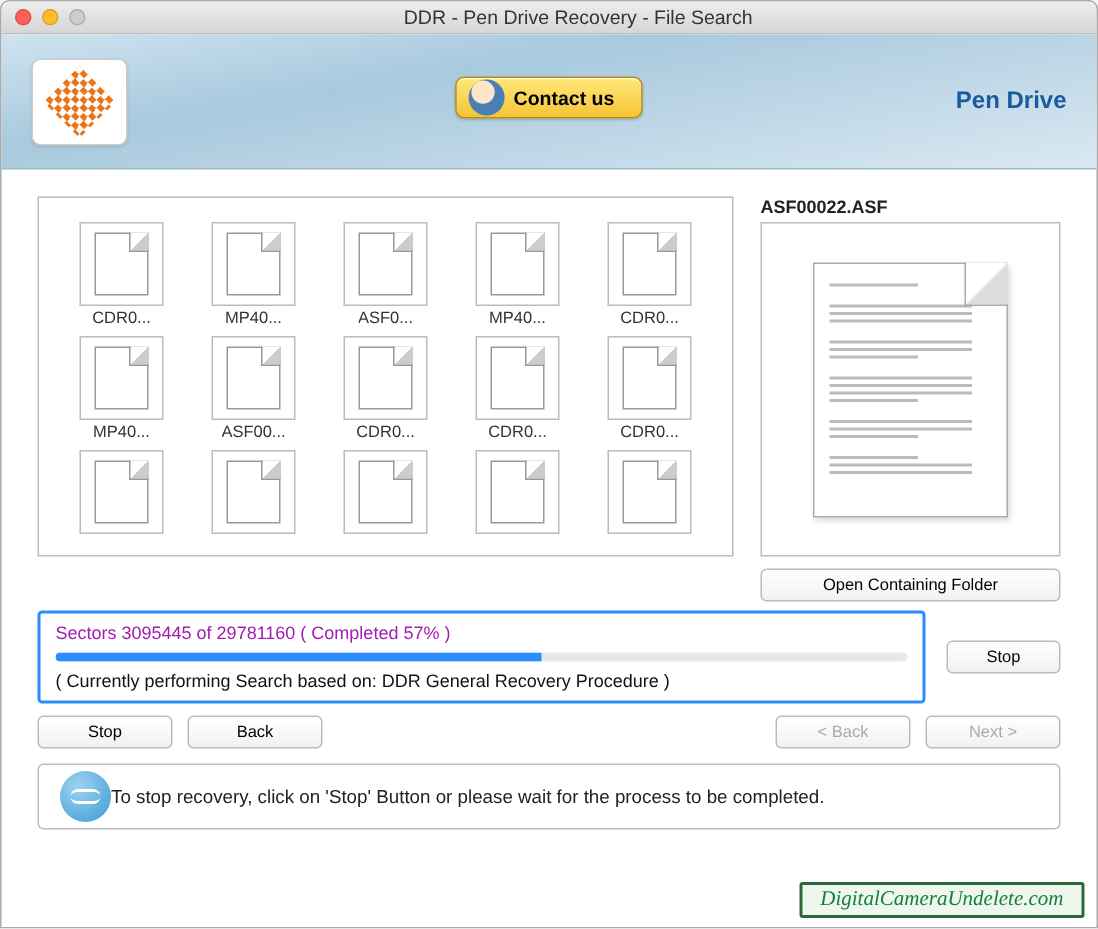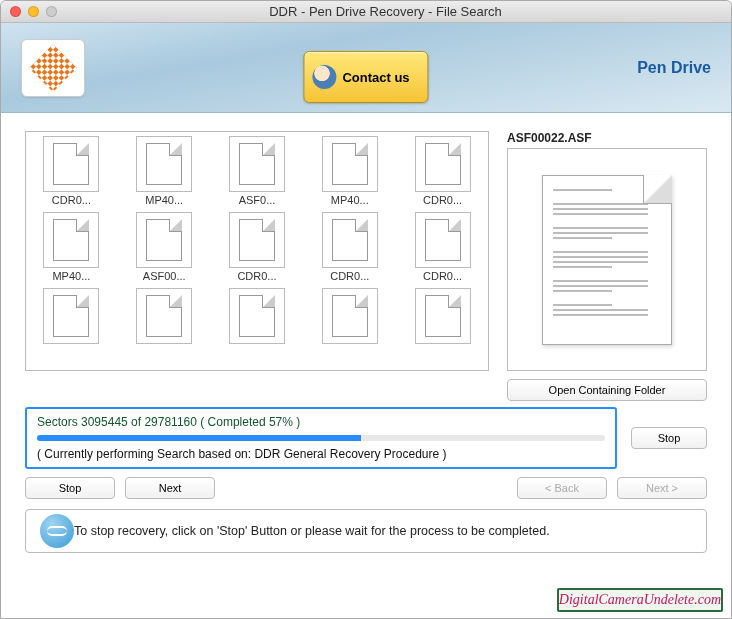--- a/index.html
+++ b/index.html
@@ -58,21 +58,21 @@
   background:
     repeating-conic-gradient(#e8751a 0deg 90deg, #fff 90deg 180deg);
   background-size: 8px 8px;
   transform: rotate(45deg);
 }
 .contact-btn {
   position: absolute;
   left: 50%;
   transform: translateX(-50%);
   top: 28px;
-  height: 52px;
+  height: 28px;
   padding: 0 18px 0 8px;
   background: linear-gradient(#ffe87a, #f5c436);
   border: 1px solid #b58e1a;
   border-radius: 6px;
   display: flex; align-items: center; gap: 6px;
   font-size: 13px; font-weight: bold;
   cursor: pointer;
   box-shadow: inset 0 1px 0 rgba(255,255,255,0.6), 0 1px 2px rgba(0,0,0,0.2);
 }
 .contact-icon {
@@ -99,21 +99,21 @@
 }
 .filearea {
   display: flex; gap: 18px;
   height: 240px;
 }
 .filegrid-wrap {
   flex: 1;
   border: 1px solid #bbb;
   background: #fff;
   overflow: hidden;
-  padding: 4px;
+  padding: 16px;
 }
 .filegrid {
   display: grid;
   grid-template-columns: repeat(5, 1fr);
   gap: 6px 10px;
 }
 .file-item {
   display: flex; flex-direction: column; align-items: center;
   cursor: pointer;
 }
@@ -184,21 +184,21 @@
 .progress-row {
   display: flex; gap: 14px; align-items: stretch; margin-top: 6px;
 }
 .progress-box {
   flex: 1;
   border: 2px solid #2a8cff;
   border-radius: 3px;
   padding: 6px 10px;
   background: #fff;
 }
-.progress-text { font-size: 12px; color: #14532d; }
+.progress-text { font-size: 12px; color: #a21caf; }
 .progress-bar {
   height: 6px; background: #e8e8e8; border-radius: 3px; margin: 6px 0;
   overflow: hidden;
 }
 .progress-fill { height: 100%; background: #2a8cff; width: 57%; }
 .progress-sub { font-size: 12px; color: #111; }
 .stop-col { display: flex; align-items: center; }
 .stop-col .btn { width: 76px; }
 
 .nav-row {
@@ -221,22 +221,22 @@
 }
 .info-icon-inner {
   width: 20px; height: 10px; border: 2px solid #fff; border-radius: 10px;
   border-left: none; border-right: none;
 }
 .info-text { font-size: 12.5px; color: #222; }
 
 .watermark {
   position: absolute; right: 8px; bottom: 6px;
   border: 2px solid #2b6b3a; background: #eef6ed;
-  color: #be185d; font-size: 14px; font-style: italic;
-  padding: 2px 0; font-family: Georgia, serif;
+  color: #15803d; font-size: 14px; font-style: italic;
+  padding: 2px 12px; font-family: Georgia, serif;
   border-radius: 2px;
 }
 </style>
 </head>
 <body>
 
 <div class="window">
   <div class="titlebar">
     <div class="traffic-lights">
       <div class="tl red"></div>
@@ -399,21 +399,21 @@
         </div>
         <div class="progress-sub">( Currently performing Search based on: DDR General Recovery Procedure )</div>
       </div>
       <div class="stop-col">
         <button class="btn">Stop</button>
       </div>
     </div>
 
     <div class="nav-row">
       <button class="btn">Stop</button>
-      <button class="btn">Next</button>
+      <button class="btn">Back</button>
       <div class="nav-spacer"></div>
       <button class="btn" disabled="">&lt; Back</button>
       <button class="btn" disabled="">Next &gt;</button>
     </div>
 
     <div class="info-box">
       <div class="info-icon">
         <div class="info-icon-inner"></div>
       </div>
       <div class="info-text">To stop recovery, click on 'Stop' Button or please wait for the process to be completed.</div>

